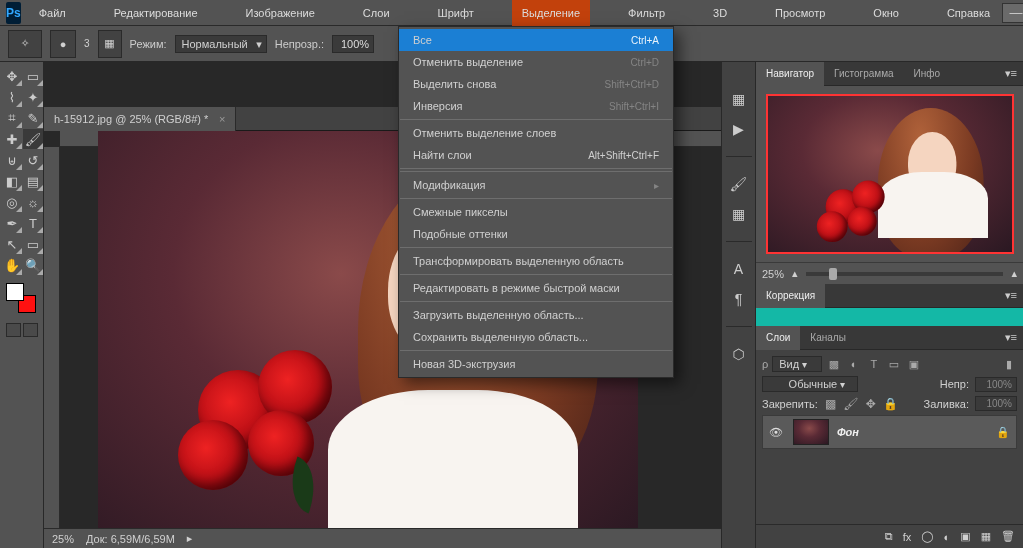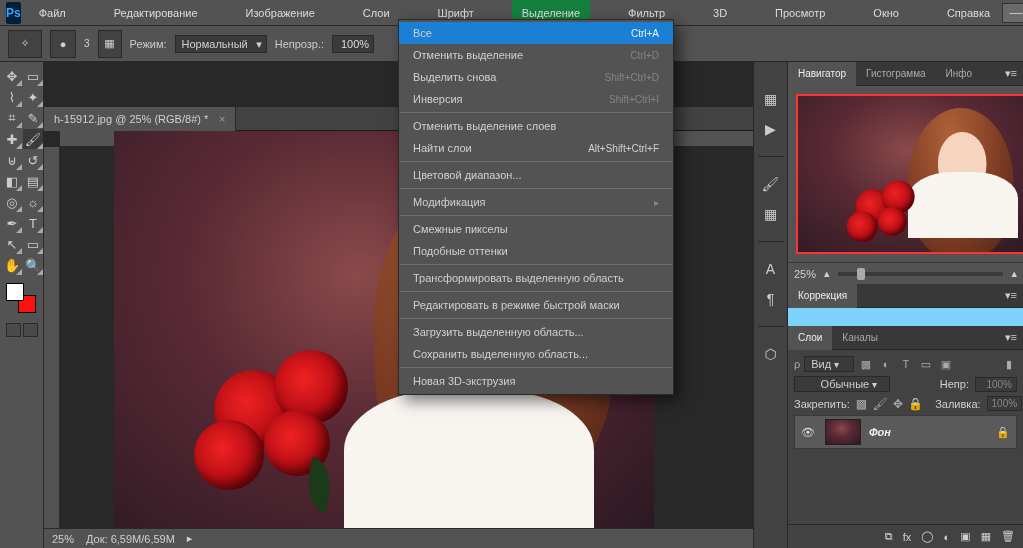--- a/index.html
+++ b/index.html
@@ -2,21 +2,21 @@
 <html><head>
 <meta charset="utf-8">
 <style>
 * { margin: 0; padding: 0; box-sizing: border-box; font-family: "Segoe UI", Tahoma, sans-serif; font-size: 11px; color: #d0d0d0; user-select: none; }
 body { background: #535353; width: 1023px; height: 548px; overflow: hidden; position: relative; }
 
 
 .menubar { height: 26px; background: #535353; display: flex; align-items: center; padding: 0 0 0 0; border-bottom: 1px solid #2a2a2a; }
 .ps-logo { width: 26px; height: 22px; background: #001e36; color: #31a8ff; font-weight: bold; font-size: 12px; display: flex; align-items: center; justify-content: center; margin: 0 8px 0 6px; border-radius: 2px; }
 .menu-item { padding: 0 10px; height: 26px; line-height: 26px; cursor: default; color: #ddd; }
-.menu-item.active { background: #15803d; }
+.menu-item.active { background: #c2410c; }
 .window-controls { margin-left: auto; display: flex; gap: 0; }
 .window-btn { width: 28px; height: 20px; background: #6a6a6a; border: 1px solid #333; display: flex; align-items: center; justify-content: center; font-size: 13px; margin-left: 2px; }
 
 
 .options-bar { height: 36px; background: #535353; border-bottom: 1px solid #282828; display: flex; align-items: center; padding: 0 8px; gap: 8px; }
 .tool-icon-box { width: 34px; height: 28px; background: #424242; border: 1px solid #2a2a2a; display: flex; align-items: center; justify-content: center; }
 .opt-label { color: #ccc; }
 .opt-select { background: #3a3a3a; border: 1px solid #2a2a2a; padding: 2px 18px 2px 6px; color: #ddd; position: relative; }
 .opt-input { width: 42px; background: #3a3a3a; border: 1px solid #2a2a2a; padding: 2px 4px; color: #ddd; text-align: right; }
 
@@ -54,34 +54,34 @@
 .rose { position: absolute; border-radius: 50%; background: radial-gradient(circle at 40% 40%, #ee2222, #aa0811 70%, #660008); box-shadow: inset -6px -6px 12px rgba(0,0,0,0.5); }
 .r1 { width: 80px; height: 80px; left: 40px; top: 30px; }
 .r2 { width: 74px; height: 74px; left: 100px; top: 10px; }
 .r3 { width: 70px; height: 70px; left: 20px; top: 80px; }
 .r4 { width: 66px; height: 66px; left: 90px; top: 70px; }
 .leaf { position: absolute; width: 30px; height: 50px; background: #1a3a18; border-radius: 0 100% 0 100%; left: 130px; top: 120px; transform: rotate(20deg); }
 
 .doc-status { height: 20px; background: #535353; border-top: 1px solid #2a2a2a; display: flex; align-items: center; padding: 0 8px; gap: 12px; font-size: 10px; color: #ccc; }
 
 
-.dropdown { position: absolute; top: 19px; left: 398px; width: 276px; background: #535353; border: 1px solid #2a2a2a; box-shadow: 6px 6px 14px rgba(0,0,0,0.5); z-index: 100; padding: 2px 0;}
+.dropdown { position: absolute; top: 26px; left: 398px; width: 276px; background: #535353; border: 1px solid #2a2a2a; box-shadow: 6px 6px 14px rgba(0,0,0,0.5); z-index: 100; padding: 2px 0;}
 .dd-item { height: 22px; display: flex; align-items: center; padding: 0 14px; color: #ddd; justify-content: space-between; }
 .dd-item.highlight { background: #1b7fd4; color: #fff; }
 .dd-item.disabled { color: #8a8a8a; }
 .dd-item .shortcut { color: inherit; opacity: 0.9; font-size: 10px; }
 .dd-sep { height: 1px; background: #6e6e6e; margin: 2px 1px; }
 
 
 .right-strip { width: 34px; background: #424242; border-left: 1px solid #282828; display: flex; flex-direction: column; align-items: center; gap: 12px; padding-top: 28px; }
 .strip-ico { width: 20px; height: 18px; color: #ccc; display:flex; align-items:center; justify-content:center; font-size:14px;}
 .strip-divider { width: 26px; border-top: 1px solid #2a2a2a; margin: 6px 0; }
 
 
-.panels { width: 236px; background: #7dd3fc; border-left: 1px solid #282828; display: flex; flex-direction: column; }
+.panels { width: 268px; background: #14b8a6; border-left: 1px solid #282828; display: flex; flex-direction: column; }
 .panel-tabs { height: 24px; background: #383838; display: flex; align-items: center; border-bottom: 1px solid #282828; }
 .panel-tab { padding: 0 10px; height: 24px; line-height: 24px; color: #aaa; font-size: 10px; }
 .panel-tab.active { background: #535353; color: #eee; }
 .panel-menu { margin-left: auto; padding: 0 6px; color: #ccc; }
 
 .navigator-body { background: #535353; padding: 8px; }
 .nav-thumb { width: 248px; height: 160px; border: 2px solid #ff3333; background: radial-gradient(ellipse at 45% 35%, #8a4a4a 0%, #5a2a35 40%, #2a1822 100%); position: relative; margin: 0 auto; overflow:hidden;}
 .nav-thumb .hair { transform: scale(0.44); transform-origin: top left; top: 12px; left: 110px; right:auto;}
 .nav-thumb .face { transform: scale(0.44); transform-origin: top left; top: 36px; left: 140px;}
 .nav-thumb .dress { transform: scale(0.44); transform-origin: top left; bottom: -70px; left: 110px; }
@@ -337,24 +337,20 @@
     <div class="dd-sep"></div>
     <div class="dd-item">
       <span>Отменить выделение слоев</span>
       <span class="shortcut"></span>
     </div>
     <div class="dd-item">
       <span>Найти слои</span>
       <span class="shortcut">Alt+Shift+Ctrl+F</span>
     </div>
     <div class="dd-sep"></div>
-    <div class="dd-item">
-      <span>Цветовой диапазон...</span>
-      <span class="shortcut"></span>
-    </div>
     <div class="dd-sep"></div>
     <div class="dd-item disabled">
       <span>Модификация</span>
       <span class="shortcut">▸</span>
     </div>
     <div class="dd-sep"></div>
     <div class="dd-item disabled">
       <span>Смежные пикселы</span>
       <span class="shortcut"></span>
     </div>

